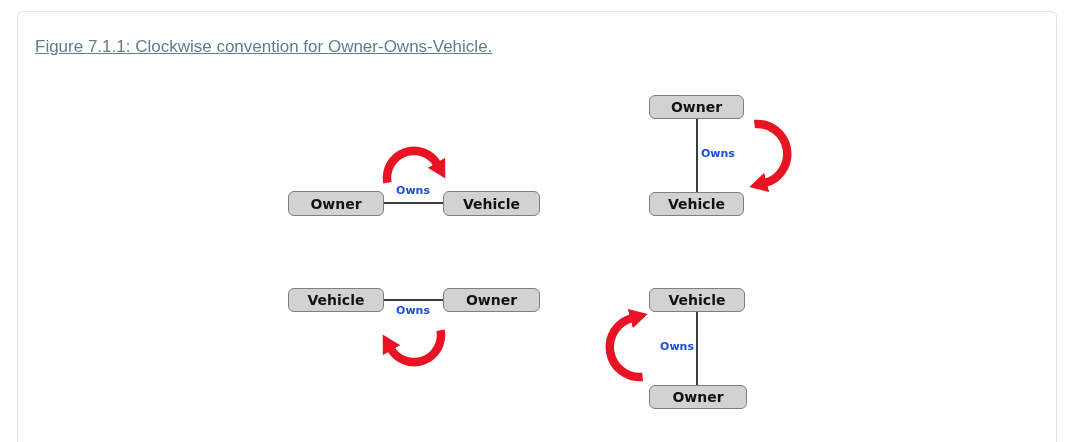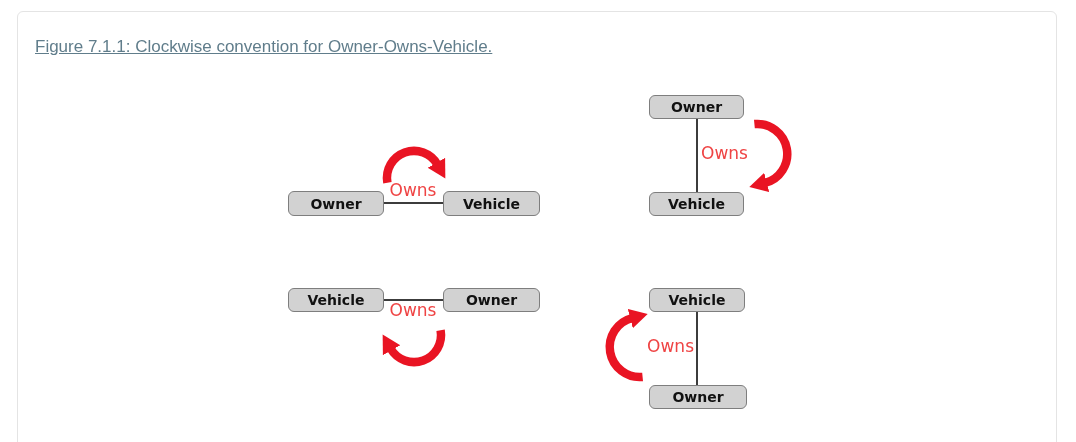--- a/index.html
+++ b/index.html
@@ -47,24 +47,24 @@
     font-size: 14px;
     color: #111111;
   }
   .connector {
     position: absolute;
     background: var(--connector, #3c3c3c);
   }
   .rel-label {
     position: absolute;
     font-family: "DejaVu Sans", sans-serif;
-    font-weight: normal;
-    font-size: 17px;
+    font-weight: bold;
+    font-size: 11px;
     line-height: 15px;
-    color: #ef4444;
+    color: #1d4ed8;
   }
   .arrow-svg {
     position: absolute;
     left: 0;
     top: 0;
     pointer-events: none;
   }
   .arrow-svg path.arc {
     fill: none;
     stroke: var(--arrow-red, #e91423);

